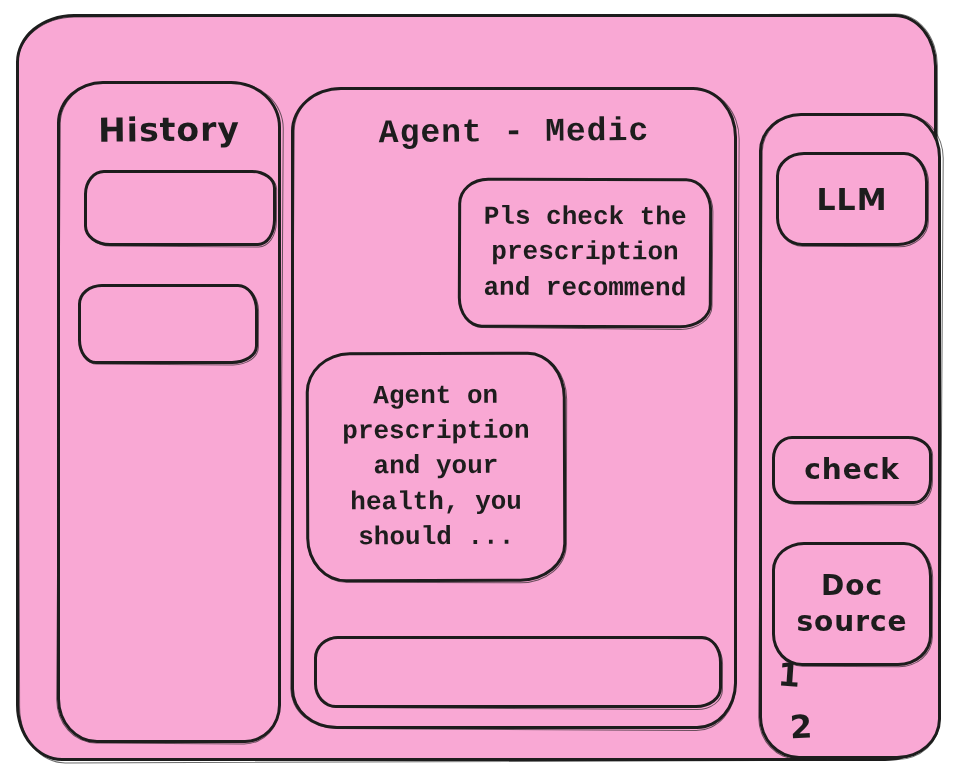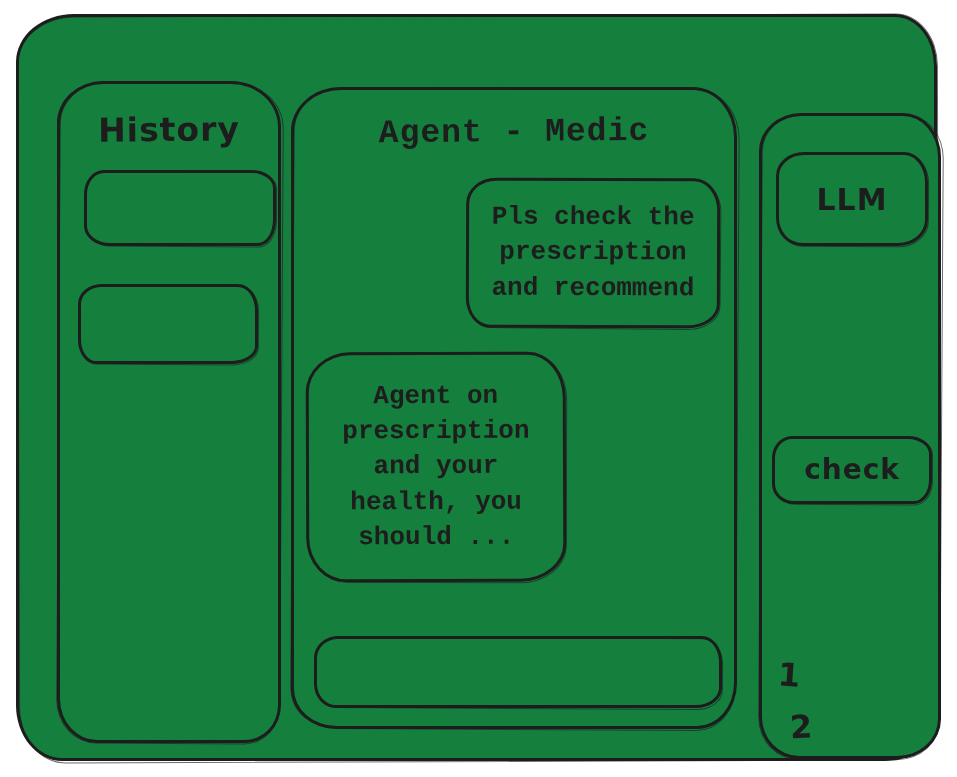--- a/index.html
+++ b/index.html
@@ -10,21 +10,21 @@
     background: #ffffff;
     font-family: "DejaVu Sans", sans-serif;
     color: #1d1d1d;
     overflow: hidden;
   }
   .stage { position: relative; width: 957px; height: 777px; }
 
   
   .sketch {
     position: absolute;
-    background: #15803d;
+    background: #f9a8d4;
     border: 3px solid #1d1d1d;
     box-sizing: border-box;
   }
   .sketch::before {
     content: "";
     position: absolute;
     inset: -3px;
     border: 1.6px solid rgba(29,29,29,0.65);
     border-radius: inherit;
     transform: rotate(0.35deg) translate(1px, 1px);
@@ -65,21 +65,21 @@
   .bubble {
     display: flex;
     align-items: center;
     justify-content: center;
     text-align: center;
     font-size: 26px;
     font-weight: bold;
     line-height: 1.35;
     padding: 8px 14px;
   }
-  .bubble-user { left: 172px; top: 88px; width: 254px; height: 150px;
+  .bubble-user { left: 164px; top: 88px; width: 254px; height: 150px;
                  border-radius: 30px 26px 32px 24px / 26px 32px 24px 30px;
                  transform: rotate(0.2deg); }
   .bubble-agent { left: 12px; top: 262px; width: 260px; height: 230px;
                   border-radius: 44px 38px 46px 40px / 40px 46px 38px 44px;
                   transform: rotate(-0.2deg); }
   .chat-input { left: 20px; top: 546px; width: 408px; height: 72px;
                 border-radius: 24px 20px 26px 22px / 22px 26px 20px 24px;
                 font-size: 24px; font-weight: bold; padding: 0 18px;
                 display: flex; align-items: center; }
 
@@ -132,18 +132,19 @@
     <div class="sketch center-panel">
       <div class="chat-title">Agent - Medic</div>
       <div class="sketch bubble bubble-user">Pls check the prescription and recommend</div>
       <div class="sketch bubble bubble-agent">Agent on prescription and your health, you should ...</div>
       <div class="sketch chat-input"></div>
     </div>
 
     <div class="sketch right-panel">
       <div class="sketch tool-btn btn-llm">LLM</div>
       <div class="sketch tool-btn btn-params">check</div>
+      <div class="sketch tool-btn btn-doc">Doc source</div>
       <div class="annot annot-1">1</div>
       <div class="annot annot-2">2</div>
     </div>
 
   </div>
 </div>
 
 </body></html>

